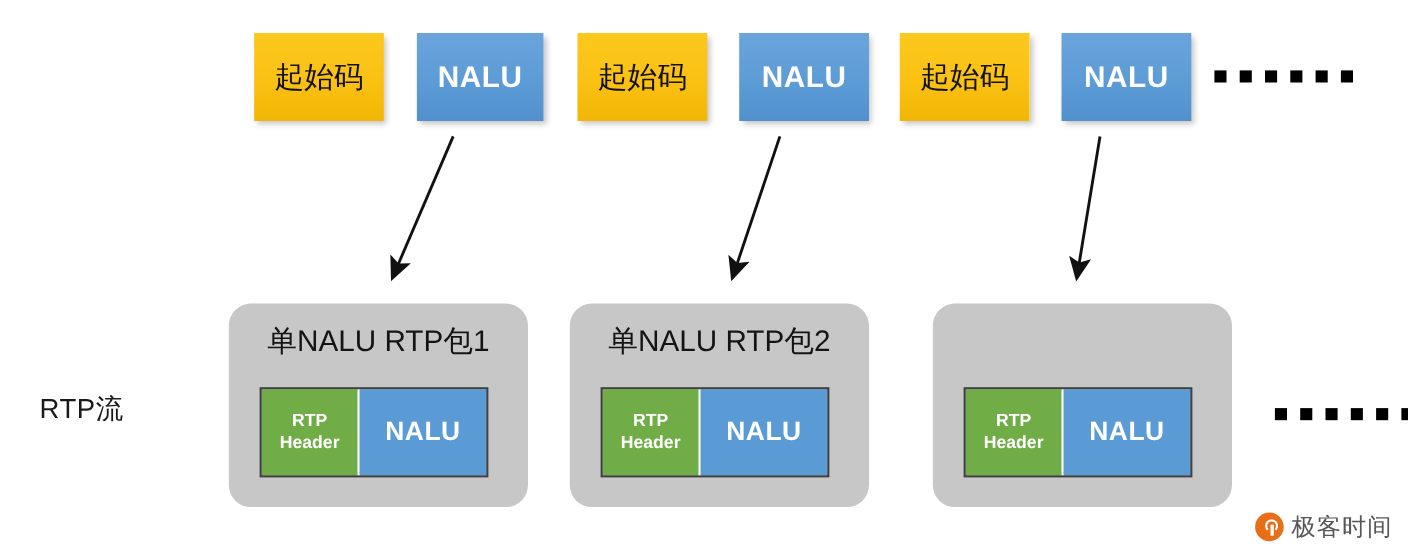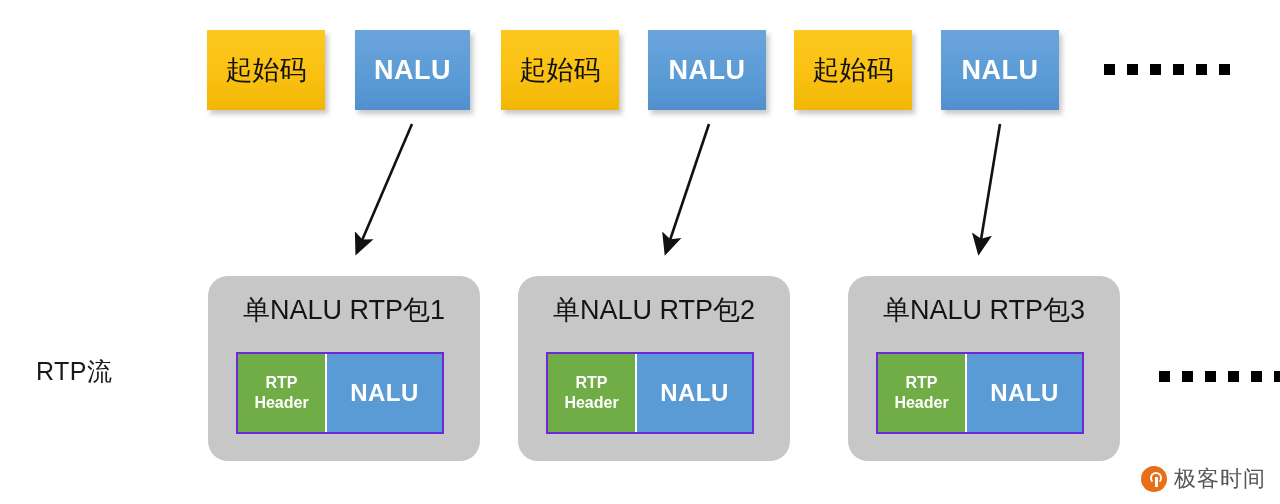--- a/index.html
+++ b/index.html
@@ -34,20 +34,21 @@
   
   .stream-box {
     position: absolute;
     top: 30px;
     height: 80px;
     box-sizing: border-box;
     display: flex;
     align-items: center;
     justify-content: center;
     box-shadow: 3px 4px 5px rgba(0,0,0,0.22);
+    margin-left: 24px;
   }
   .stream-box.start {
     background: linear-gradient(180deg, #fcc81d 0%, #fac113 55%, #f2b705 100%);
     color: #111111;
     font-size: 27px;
     font-weight: 500;
   }
   .stream-box.nalu {
     background: linear-gradient(180deg, #6ba4dc 0%, #5b9bd5 60%, #5190cd 100%);
     color: #ffffff;
@@ -112,21 +113,21 @@
     white-space: nowrap;
   }
 
   .rtp-fields {
     position: absolute;
     left: 28px;
     top: 76px;
     width: 208px;
     height: 82px;
     display: flex;
-    border: 2px solid #6d28d9;
+    border: 2px solid #404040;
     box-sizing: border-box;
   }
   .field {
     display: flex;
     flex-direction: column;
     align-items: center;
     justify-content: center;
     box-sizing: border-box;
     color: #ffffff;
     text-align: center;
@@ -259,21 +260,20 @@
         <span>RTP</span>
         <span>Header</span>
       </div>
       <div class="field payload">
         <span>NALU</span>
       </div>
     </div>
   </div>
 
   <div id="rp-2" class="rtp-packet">
-    <div class="rtp-title">单NALU RTP包3</div>
     <div class="rtp-fields">
       <div class="field header">
         <span>RTP</span>
         <span>Header</span>
       </div>
       <div class="field payload">
         <span>NALU</span>
       </div>
     </div>
   </div>

